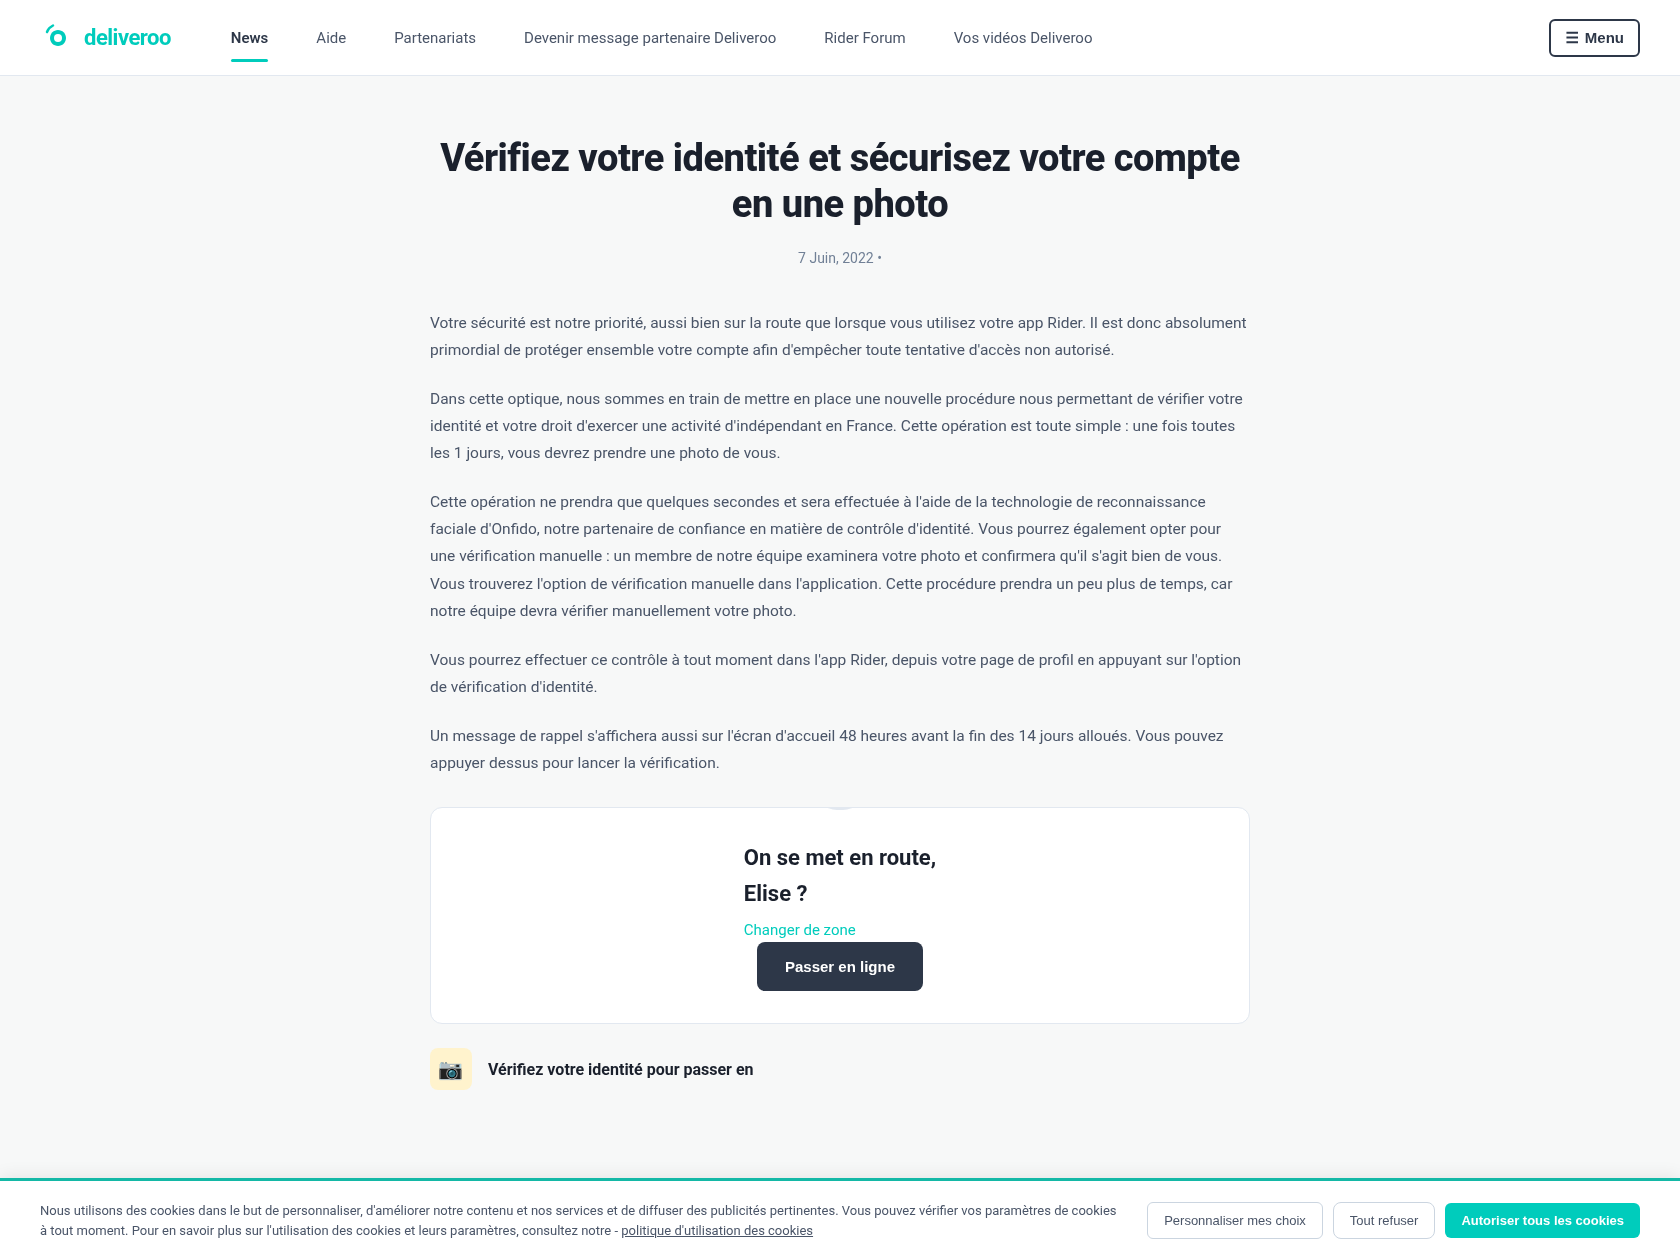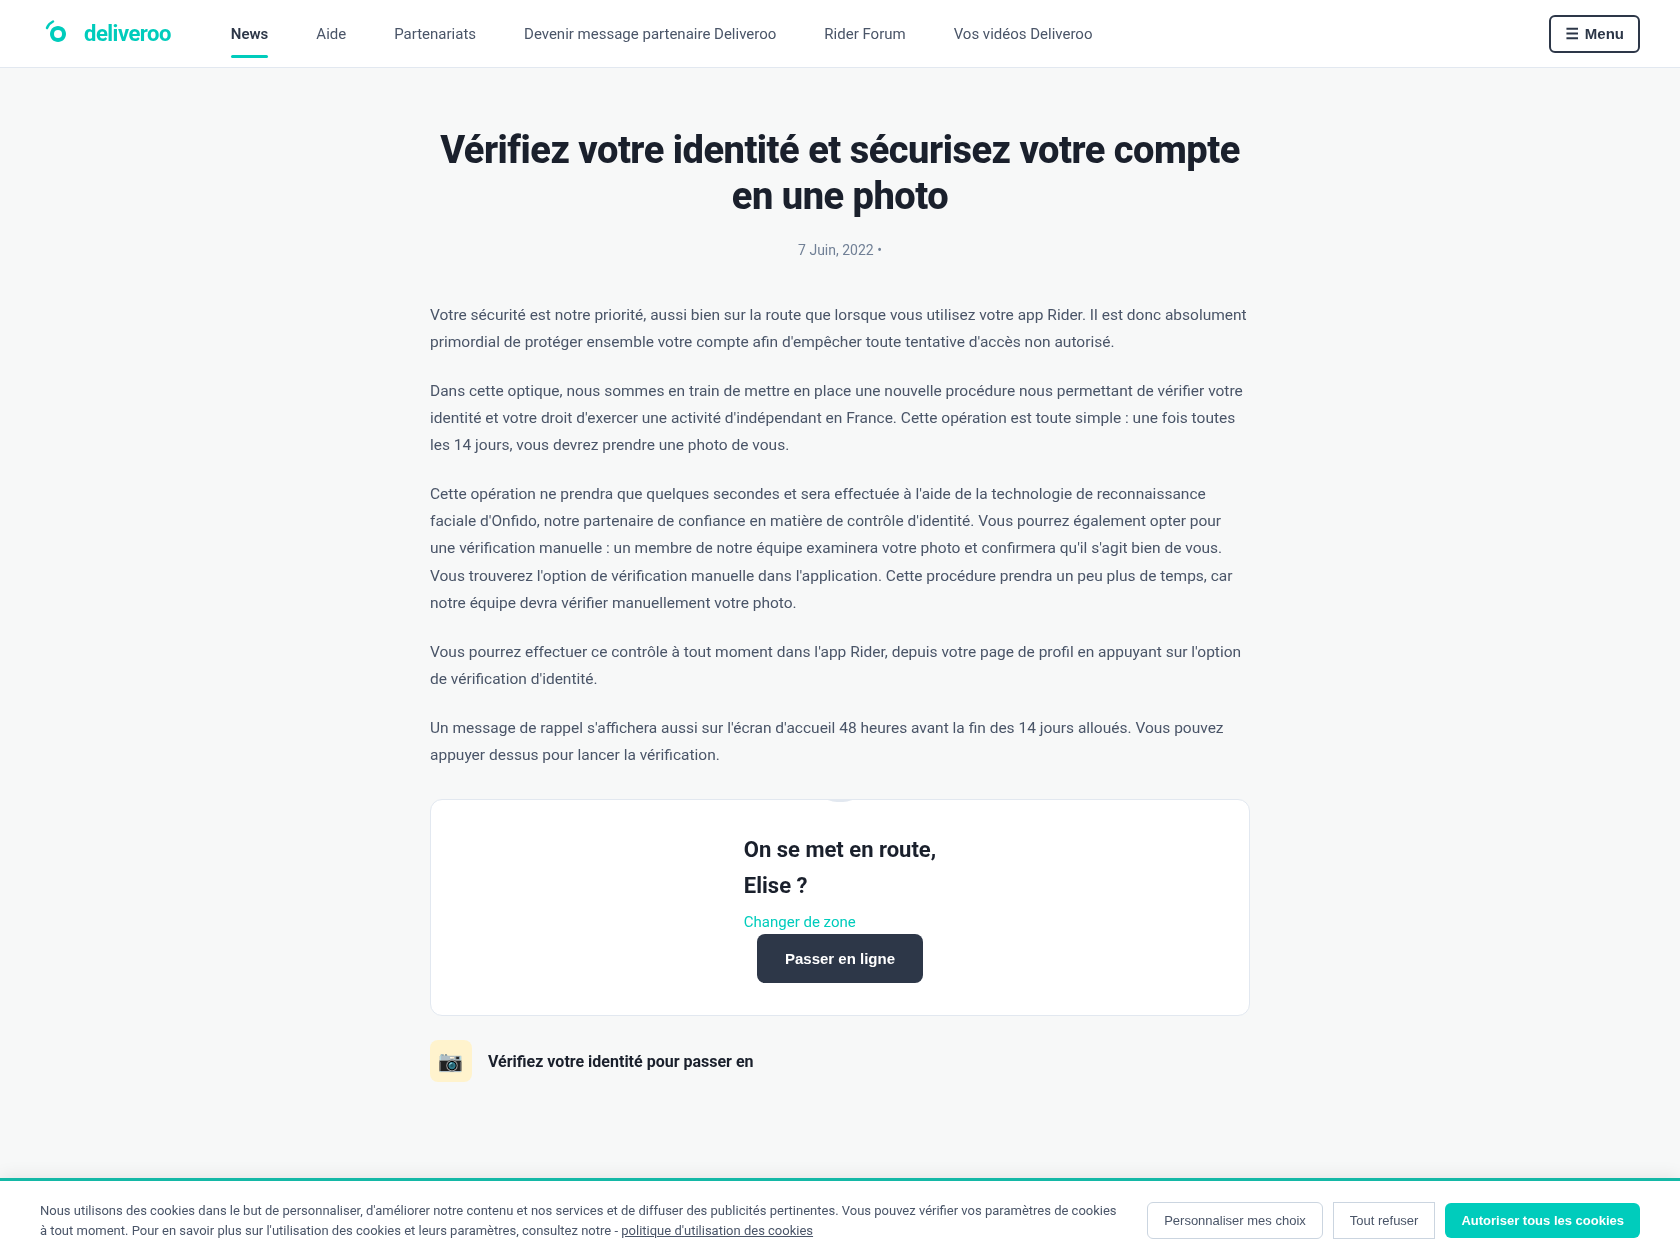--- a/index.html
+++ b/index.html
@@ -15,21 +15,21 @@
     header {
       background: #fff;
       border-bottom: 1px solid #e2e8f0;
       position: sticky;
       top: 0;
       z-index: 100;
       display: flex;
       align-items: center;
       justify-content: space-between;
       padding: 0 40px;
-      height: 68px;
+      height: 76px;
     }
     .header-left {
       display: flex;
       align-items: center;
       gap: 48px;
     }
     .logo {
       display: flex;
       align-items: center;
       gap: 8px;
@@ -226,21 +226,21 @@
       border-radius: 6px;
       padding: 10px 16px;
       font-size: 13px;
       color: #4a5568;
       cursor: pointer;
       white-space: nowrap;
     }
     .btn-cookie-refuse {
       background: none;
       border: 1px solid #cbd5e0;
-      border-radius: 0;
+      border-radius: 8px;
       padding: 10px 16px;
       font-size: 13px;
       color: #4a5568;
       cursor: pointer;
       white-space: nowrap;
     }
     .btn-cookie-accept {
       background: #00ccbc;
       border: none;
       border-radius: 6px;
@@ -279,21 +279,21 @@
     <span>Menu</span>
   </button>
 </header>
 
 <main>
   <h1 class="article-title">Vérifiez votre identité et sécurisez votre compte en une photo</h1>
   <p class="article-date">7 Juin, 2022 •</p>
 
   <div class="article-body">
     <p>Votre sécurité est notre priorité, aussi bien sur la route que lorsque vous utilisez votre app Rider. Il est donc absolument primordial de protéger ensemble votre compte afin d'empêcher toute tentative d'accès non autorisé.</p>
-    <p>Dans cette optique, nous sommes en train de mettre en place une nouvelle procédure nous permettant de vérifier votre identité et votre droit d'exercer une activité d'indépendant en France. Cette opération est toute simple : une fois toutes les 14 jours, vous devrez prendre une photo de vous.</p>
+    <p>Dans cette optique, nous sommes en train de mettre en place une nouvelle procédure nous permettant de vérifier votre identité et votre droit d'exercer une activité d'indépendant en France. Cette opération est toute simple : une fois toutes les 1 jours, vous devrez prendre une photo de vous.</p>
     <p>Cette opération ne prendra que quelques secondes et sera effectuée à l'aide de la technologie de reconnaissance faciale d'Onfido, notre partenaire de confiance en matière de contrôle d'identité. Vous pourrez également opter pour une vérification manuelle : un membre de notre équipe examinera votre photo et confirmera qu'il s'agit bien de vous. Vous trouverez l'option de vérification manuelle dans l'application. Cette procédure prendra un peu plus de temps, car notre équipe devra vérifier manuellement votre photo.</p>
     <p>Vous pourrez effectuer ce contrôle à tout moment dans l'app Rider, depuis votre page de profil en appuyant sur l'option de vérification d'identité.</p>
     <p>Un message de rappel s'affichera aussi sur l'écran d'accueil 48 heures avant la fin des 14 jours alloués. Vous pouvez appuyer dessus pour lancer la vérification.</p>
   </div>
 
   <div class="cta-card">
     <div class="cta-text">
       <h3>
         <span>On se met en route,</span><br>
         <span>Elise ?</span>

